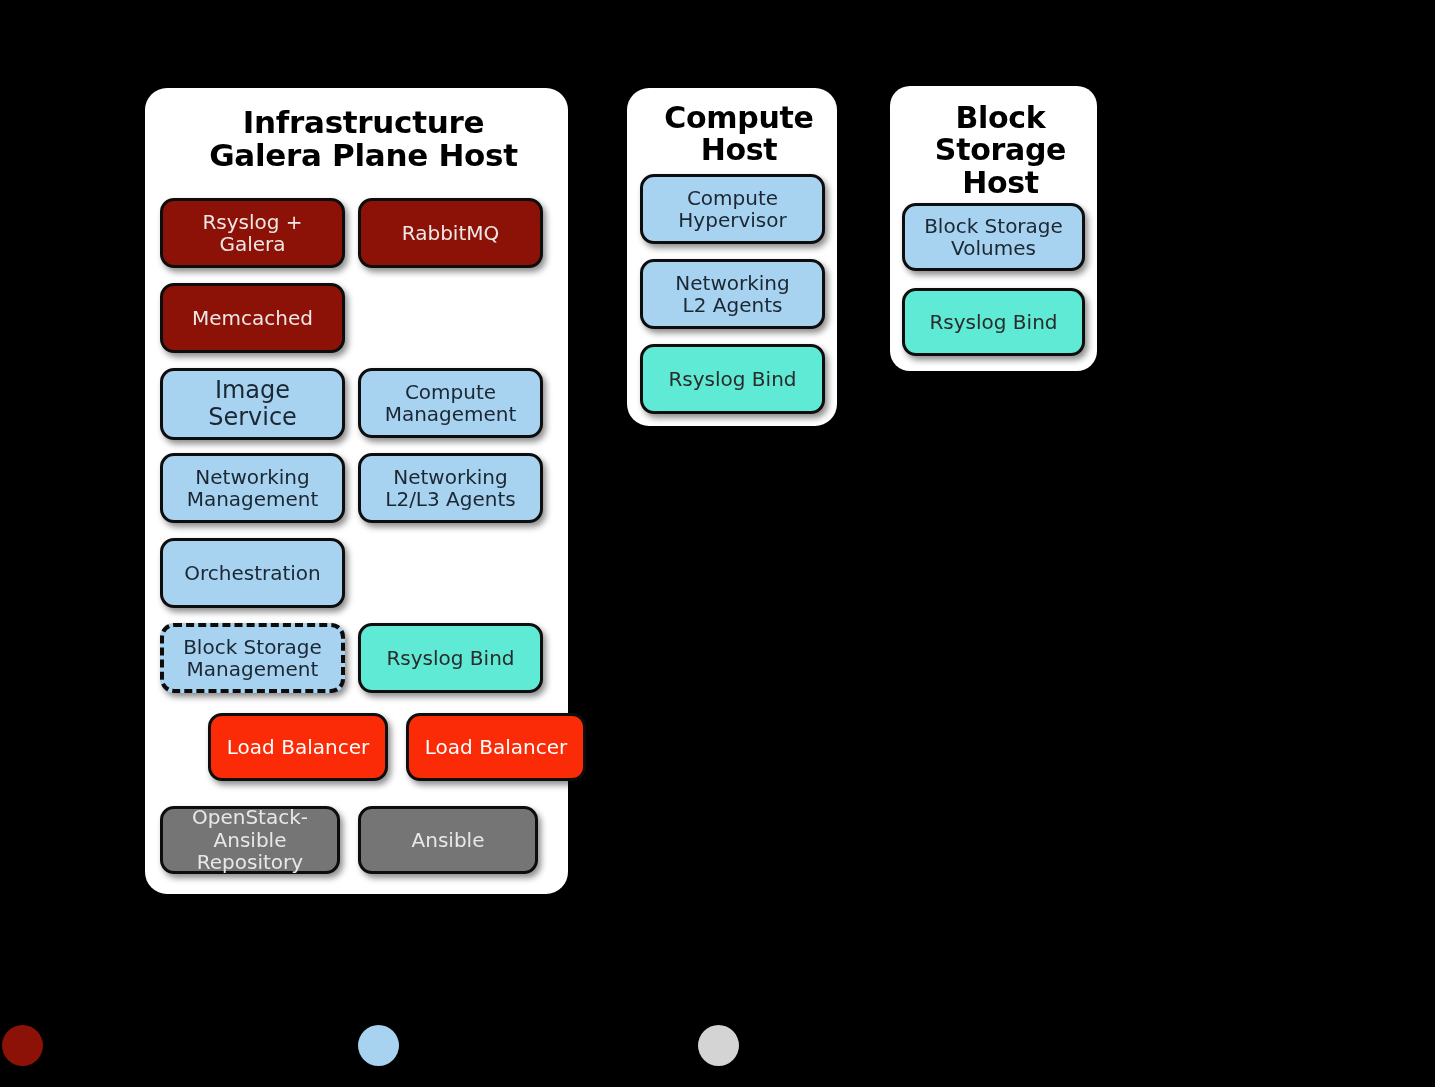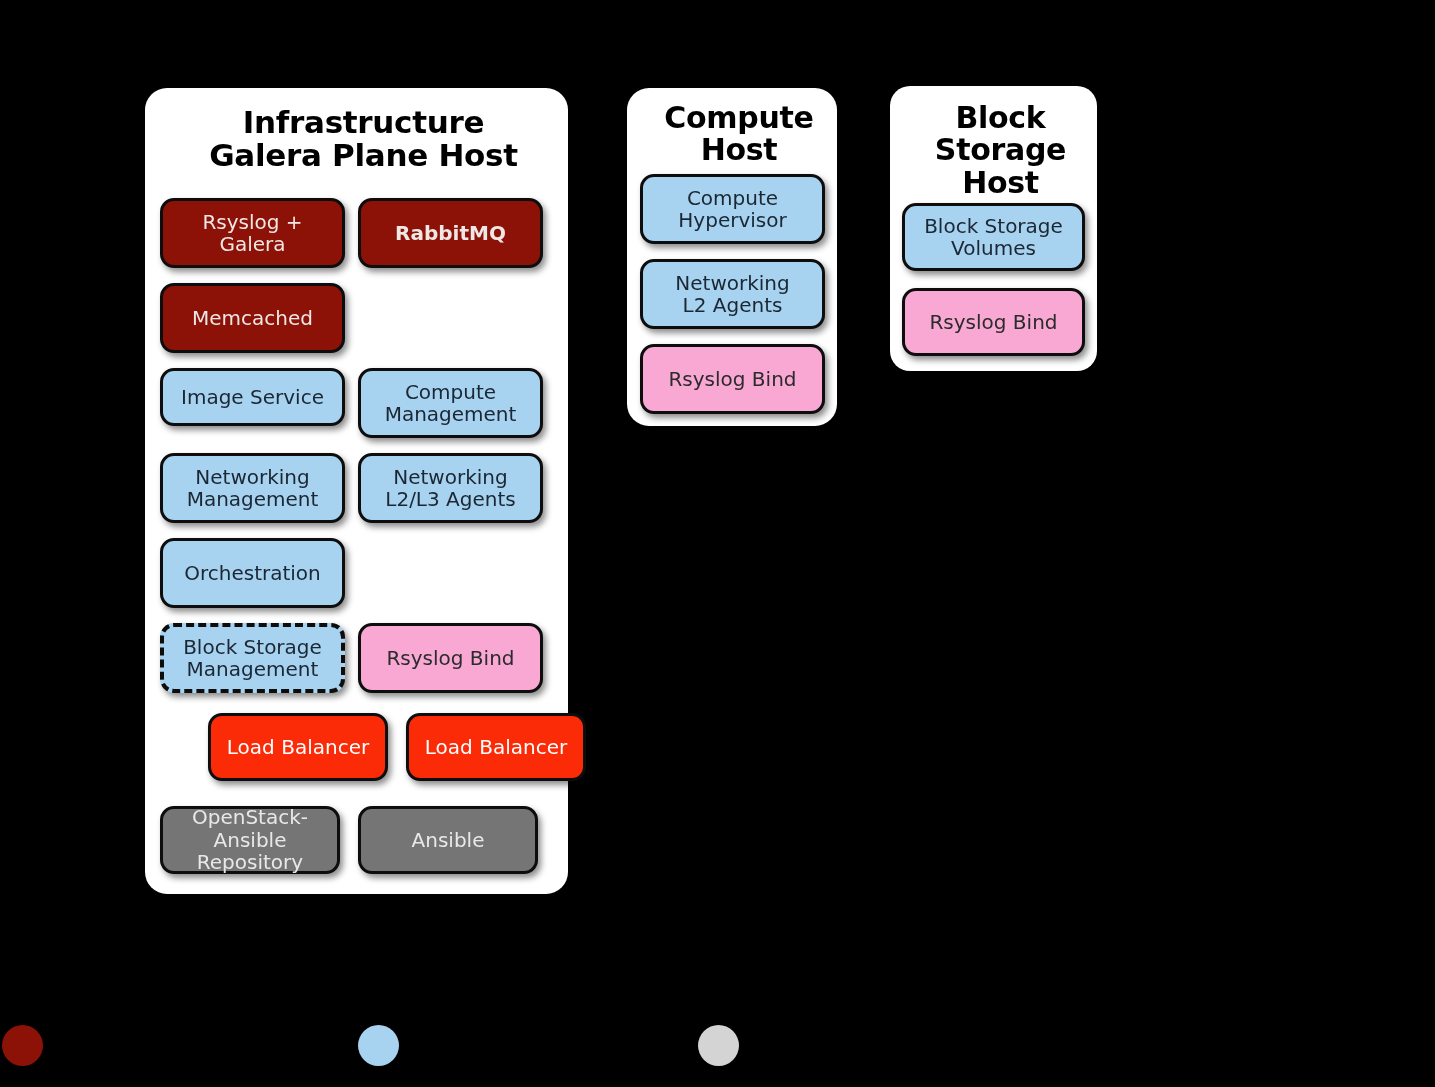--- a/index.html
+++ b/index.html
@@ -53,21 +53,21 @@
     box-shadow: 3px 4px 6px rgba(0,0,0,0.45);
     padding: 2px 6px;
   }
   .svc.dashed-box {
     border-style: dashed;
     border-width: 4px;
   }
 
   .c-db      { background: #8C1106; color: #efe7e6; }
   .c-blue    { background: #A7D2F0; color: #1b2733; }
-  .c-gray    { background: #f9a8d4; color: #2b2b2b; }
+  .c-gray    { background: #5eead4; color: #2b2b2b; }
   .c-lb      { background: #FA2B06; color: #ffffff; margin-left: 48px; }
   .c-dgray   { background: #757575; color: #e8e8e8; }
 
   
   .legend-dot {
     position: absolute;
     border-radius: 50%;
   }
 </style>
 </head>
@@ -79,29 +79,29 @@
     <div class="host-title" style="font-size:31px; padding-top:18px;">
       <div>Infrastructure</div>
       <div>Galera Plane Host</div>
     </div>
   </div>
 
   <div class="svc c-db" style="left:160px; top:198px; width:185px; height:70px; position:absolute; font-size:20px;">
     <span style="white-space:pre-line;">Rsyslog +
 Galera</span>
   </div>
-  <div class="svc c-db" style="left:358px; top:198px; width:185px; height:70px; position:absolute; font-size:20px;font-weight:bold;">
+  <div class="svc c-db" style="left:358px; top:198px; width:185px; height:70px; position:absolute; font-size:20px;">
     <span style="white-space:pre-line;">RabbitMQ</span>
   </div>
 
   <div class="svc c-db" style="left:160px; top:283px; width:185px; height:70px; position:absolute; font-size:20px;">
     <span style="white-space:pre-line;">Memcached</span>
   </div>
 
-  <div class="svc c-blue" style="left:160px; top:368px; width:185px; height:58px; position:absolute; font-size:20px;">
+  <div class="svc c-blue" style="left:160px; top:368px; width:185px; height:72px; position:absolute; font-size:24px;">
     <span style="white-space:pre-line;">Image Service</span>
   </div>
   <div class="svc c-blue" style="left:358px; top:368px; width:185px; height:70px; position:absolute; font-size:20px;">
     <span style="white-space:pre-line;">Compute
 Management</span>
   </div>
 
   <div class="svc c-blue" style="left:160px; top:453px; width:185px; height:70px; position:absolute; font-size:20px;">
     <span style="white-space:pre-line;">Networking
 Management</span>

